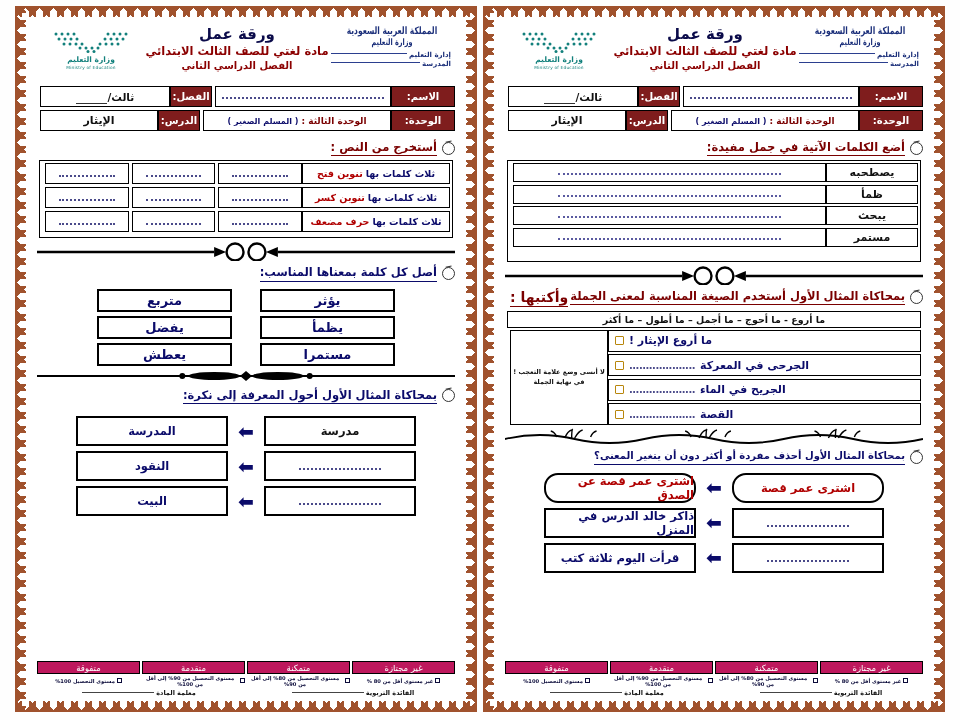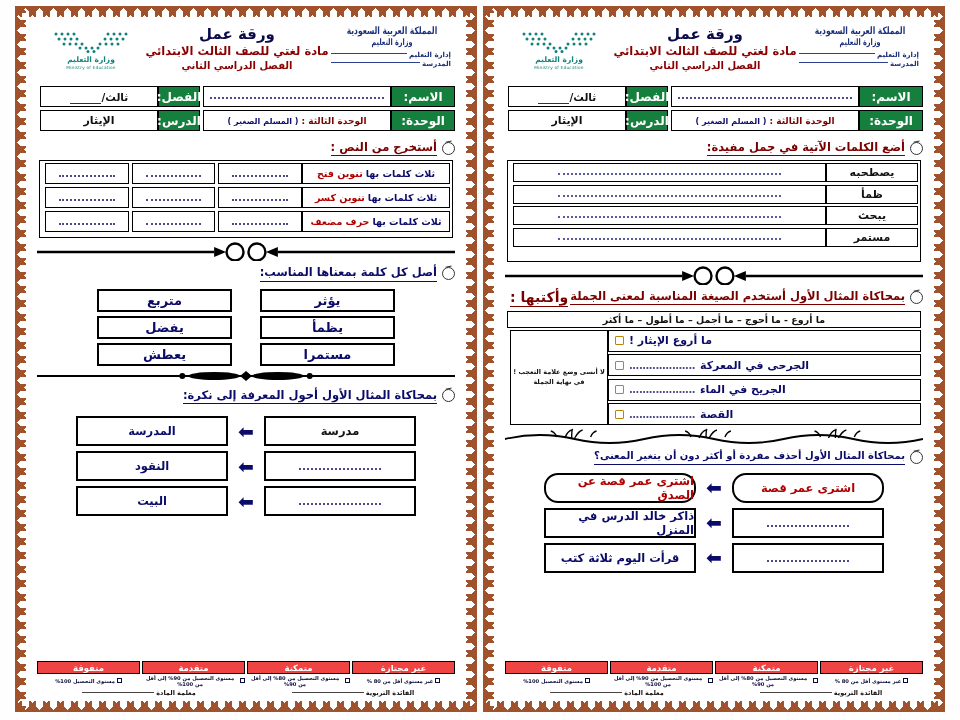--- a/index.html
+++ b/index.html
@@ -141,42 +141,42 @@
     margin-top: 1px;
   }
 
   
   .form-row {
     display: flex; flex-direction: row;
     height: 21px; margin-bottom: 3px;
     align-items: stretch;
   }
   .fl {
-    background: #15803d; color: #fff;
-    font-size: 12px; font-weight: bold;
+    background: #7f1d1d; color: #fff;
+    font-size: 10px; font-weight: bold;
     display: flex; align-items: center; justify-content: center;
     border: 1.4px solid #000;
     padding: 0 5px;
   }
   .fv {
     border: 1.4px solid #000;
     display: flex; align-items: center; justify-content: center;
     font-size: 9.5px; font-weight: bold; color: #111;
     overflow: hidden; position: relative;
     margin-left: 3px;
   }
   .fv.dotted::after {
     content: "";
     position: absolute; left: 6px; right: 6px; top: 50%;
     border-bottom: 2px dotted #4a4a8a;
   }
   .w-name  { width: 64px; }
   .w-namev { flex: 1; }
   .w-cls   { width: 42px; }
-  .w-clsv  { width: 118px; }
+  .w-clsv  { width: 130px; }
   .w-unit  { width: 64px; }
   .w-unitv { flex: 1; }
   .w-les   { width: 42px; }
   .w-lesv  { width: 118px; }
 
   .unit-txt { font-size: 9px; font-weight: bold; color: #7a0000; }
   .unit-txt .paren { color: #0b0b6a; font-size: 8px; }
   .cls-txt { font-size: 10.5px; font-weight: bold; color: #111; }
   .cls-txt .ul { border-bottom: 1.4px solid #333; padding: 0 14px; }
   .les-txt { font-size: 11px; font-weight: bold; color: #111; }
@@ -321,22 +321,22 @@
     position: relative; background: #fff;
   }
 
   
   .abox.red { color: #b00000; border-radius: 14px; }
 
   
   .foot { margin-top: auto; padding-bottom: 2px; }
   .foot-hdr { display: flex; flex-direction: row; gap: 2px; }
   .fh {
-    flex: 1; background: #ef4444; color: #fff;
-    font-size: 8.5px; font-weight: bold; text-align: center;
+    flex: 1; background: #be185d; color: #fff;
+    font-size: 8.5px; font-weight: normal; text-align: center;
     border: 1.2px solid #000; height: 13px;
     display: flex; align-items: center; justify-content: center;
   }
   .foot-body { display: flex; flex-direction: row; gap: 2px; margin-top: 1px; }
   .fb {
     flex: 1; font-size: 5.2px; font-weight: bold; color: #0b0b3a;
     display: flex; align-items: center; justify-content: center;
     gap: 2px; height: 11px; text-align: center;
   }
   .chk {

